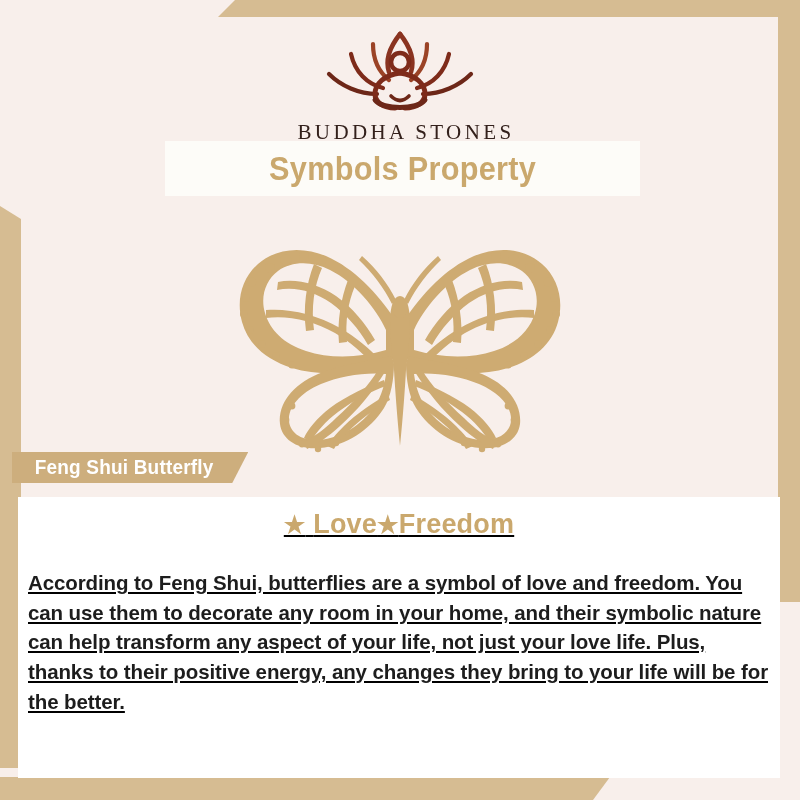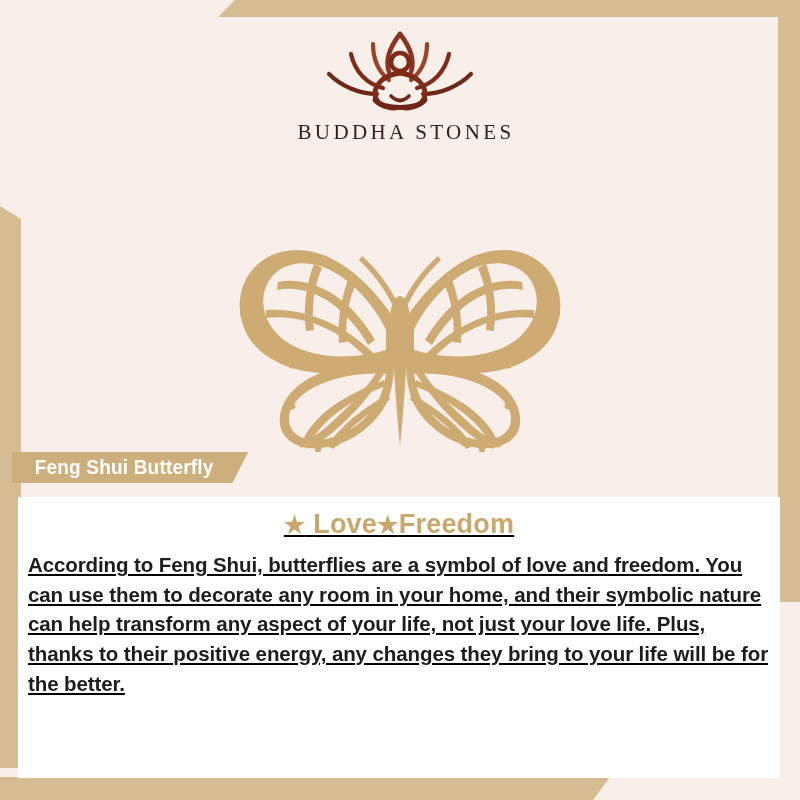--- a/index.html
+++ b/index.html
@@ -144,21 +144,21 @@
     margin: 12px 0 0 0;
     text-align: center;
     font-family: "Liberation Sans Narrow", "Liberation Sans", sans-serif;
     font-size: 27px;
     font-weight: bold;
     color: #caa86d;
     letter-spacing: 0.2px;
   }
   .tagline .star { font-size: 24px; }
   .body-copy {
-    margin: 10px 8px 0 10px;
+    margin: 28px 8px 0 10px;
     font-family: "Liberation Sans Narrow", "Liberation Sans", sans-serif;
     font-size: 20.5px;
     font-weight: bold;
     line-height: 1.45;
     color: #1d1d1d;
     letter-spacing: -0.1px;
   }
 </style>
 </head>
 <body>
@@ -192,20 +192,23 @@
         <path d="M95 51 C111 53 120 62 120 72 C120 80 112 86 100 86" stroke="#7e2b1a" stroke-width="5"></path>
 
         <path d="M70 78 C78 88 112 88 120 78" stroke="#6d2718" stroke-width="5"></path>
 
         <path d="M86 74 C92 80 98 80 104 74" stroke="#6d2718" stroke-width="3.6"></path>
       </g>
     </svg>
     <span class="logo-wordmark">BUDDHA STONES</span>
   </div>
 
+  <div class="title-banner">
+    <span class="title-text">Symbols Property</span>
+  </div>
 
   <div class="butterfly-wrap">
     <svg viewBox="0 0 364 215">
       <g fill="#ceab72">
 
         <path d="M176 80 C160 56 136 30 108 18 C84 8 58 10 40 26 C24 40 18 62 24 84
                  C30 106 48 122 74 130 C104 139 140 136 168 126 L176 120 Z
                  M168 112 C142 120 112 121 88 113 C66 106 52 92 47 75
                  C42 58 48 42 60 33 C74 23 94 23 112 32 C136 44 158 70 168 92 Z"></path>
 

